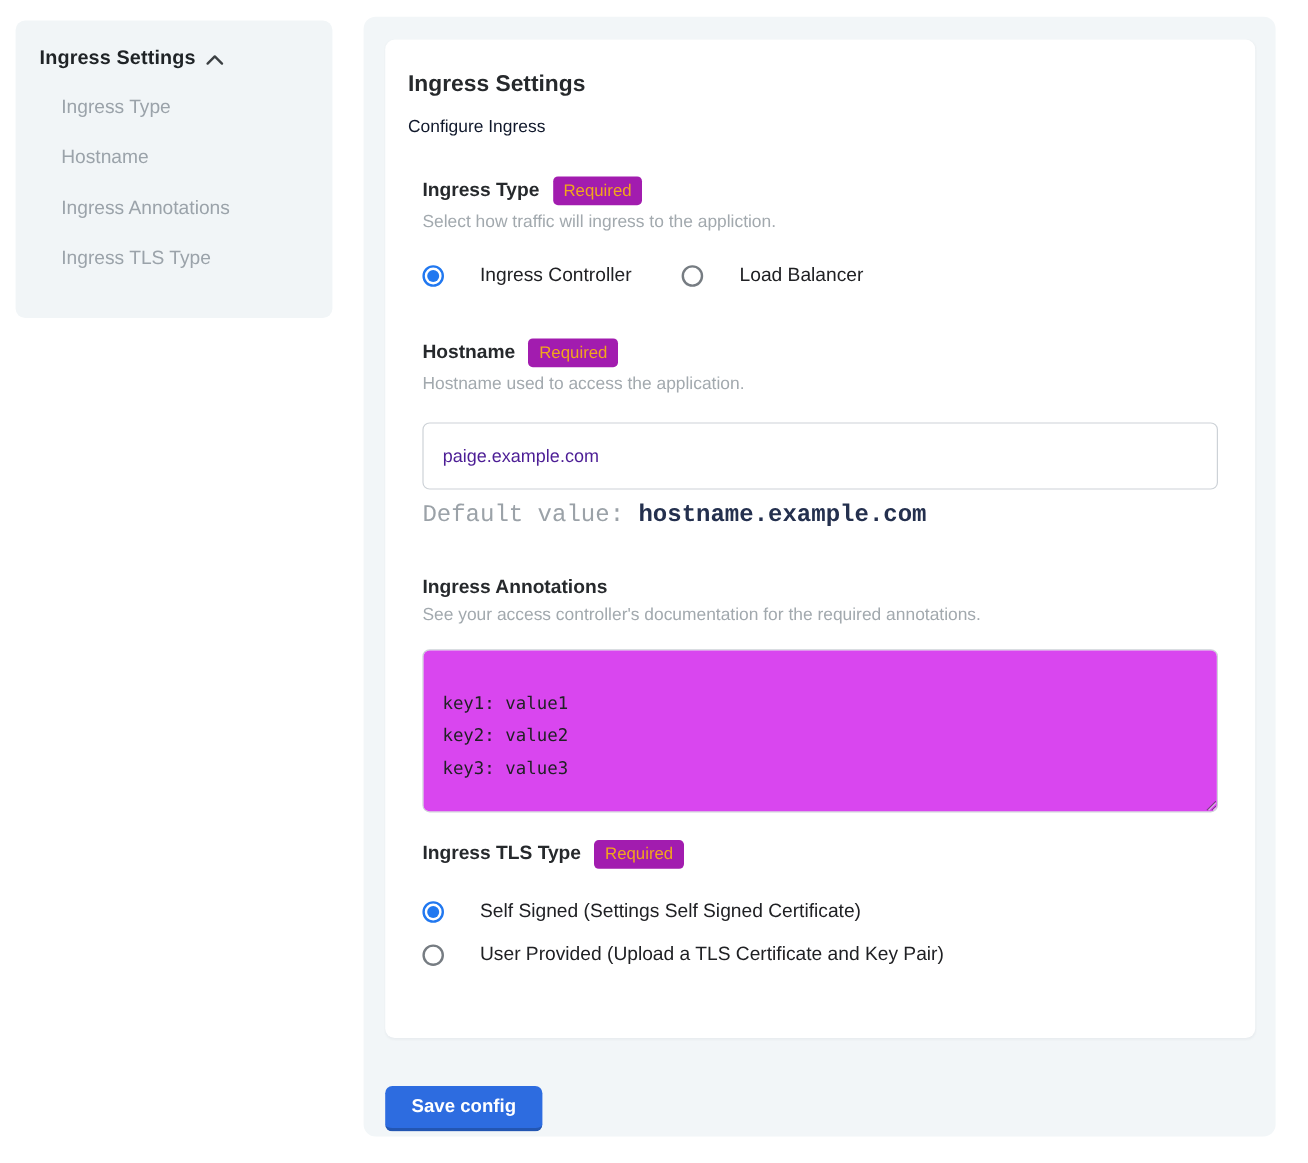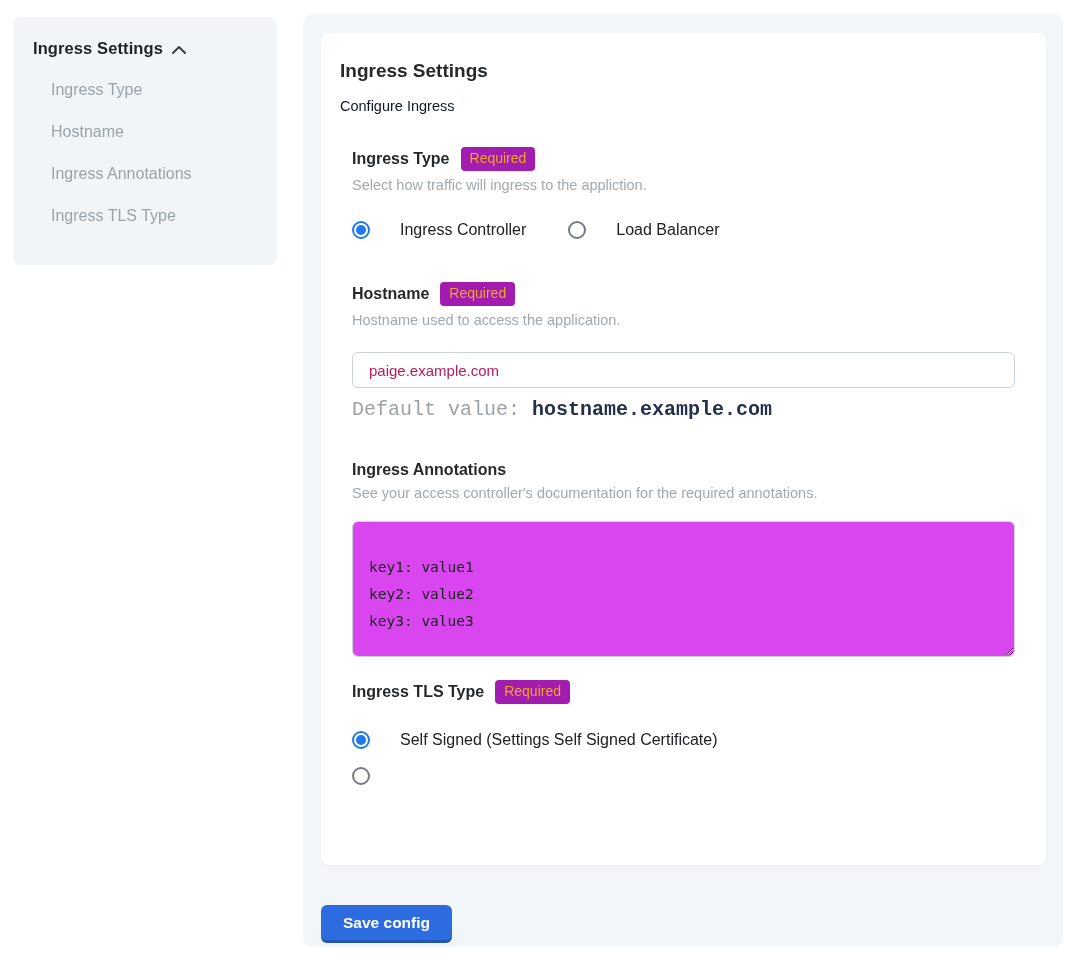--- a/index.html
+++ b/index.html
@@ -55,23 +55,23 @@
   }
   .radio.checked { border-color: #2178f0; }
   .radio.checked::after {
     content: ""; position: absolute; left: 2px; top: 2px;
     width: 10px; height: 10px; border-radius: 50%; background: #2178f0;
   }
   .radio-label { font-size: 16px; color: #202124; }
 
   .sec-hostname { margin-top: 43px; }
   .text-input {
-    margin-top: 24px; display: block; width: 663px; height: 36px;
+    margin-top: 24px; display: block; width: 663px; height: 56px;
     border: 1px solid #cdd2d7; border-radius: 6px;
-    padding: 0 16px; font-size: 15px; color: #be185d;
+    padding: 0 16px; font-size: 15px; color: #4c1d95;
     font-family: "Liberation Sans", "DejaVu Sans", sans-serif;
     background: #fff; outline: none;
   }
   .default-line { margin-top: 10px; font-size: 20px; color: #9ba2a8; font-family: Liberation Mono, monospace; }
   .default-line b { color: #24304e; font-weight: bold; }
 
   .sec-annotations { margin-top: 40px; }
   .textarea {
     margin-top: 20px; display: block; width: 663px; height: 136px;
     border: 1px solid #cdd2d7; border-radius: 6px;
@@ -164,20 +164,21 @@
           <span class="section-label">Ingress TLS Type</span>
           <span class="required-badge">Required</span>
         </div>
         <div class="radio-stack">
           <div class="radio-option">
             <span class="radio checked"></span>
             <span class="radio-label">Self Signed (Settings Self Signed Certificate)</span>
           </div>
           <div class="radio-option">
             <span class="radio"></span>
+            <span class="radio-label">User Provided (Upload a TLS Certificate and Key Pair)</span>
           </div>
         </div>
       </div>
 
     </div>
   </section>
 
   <button class="save-btn">Save config</button>
 </main>
 

